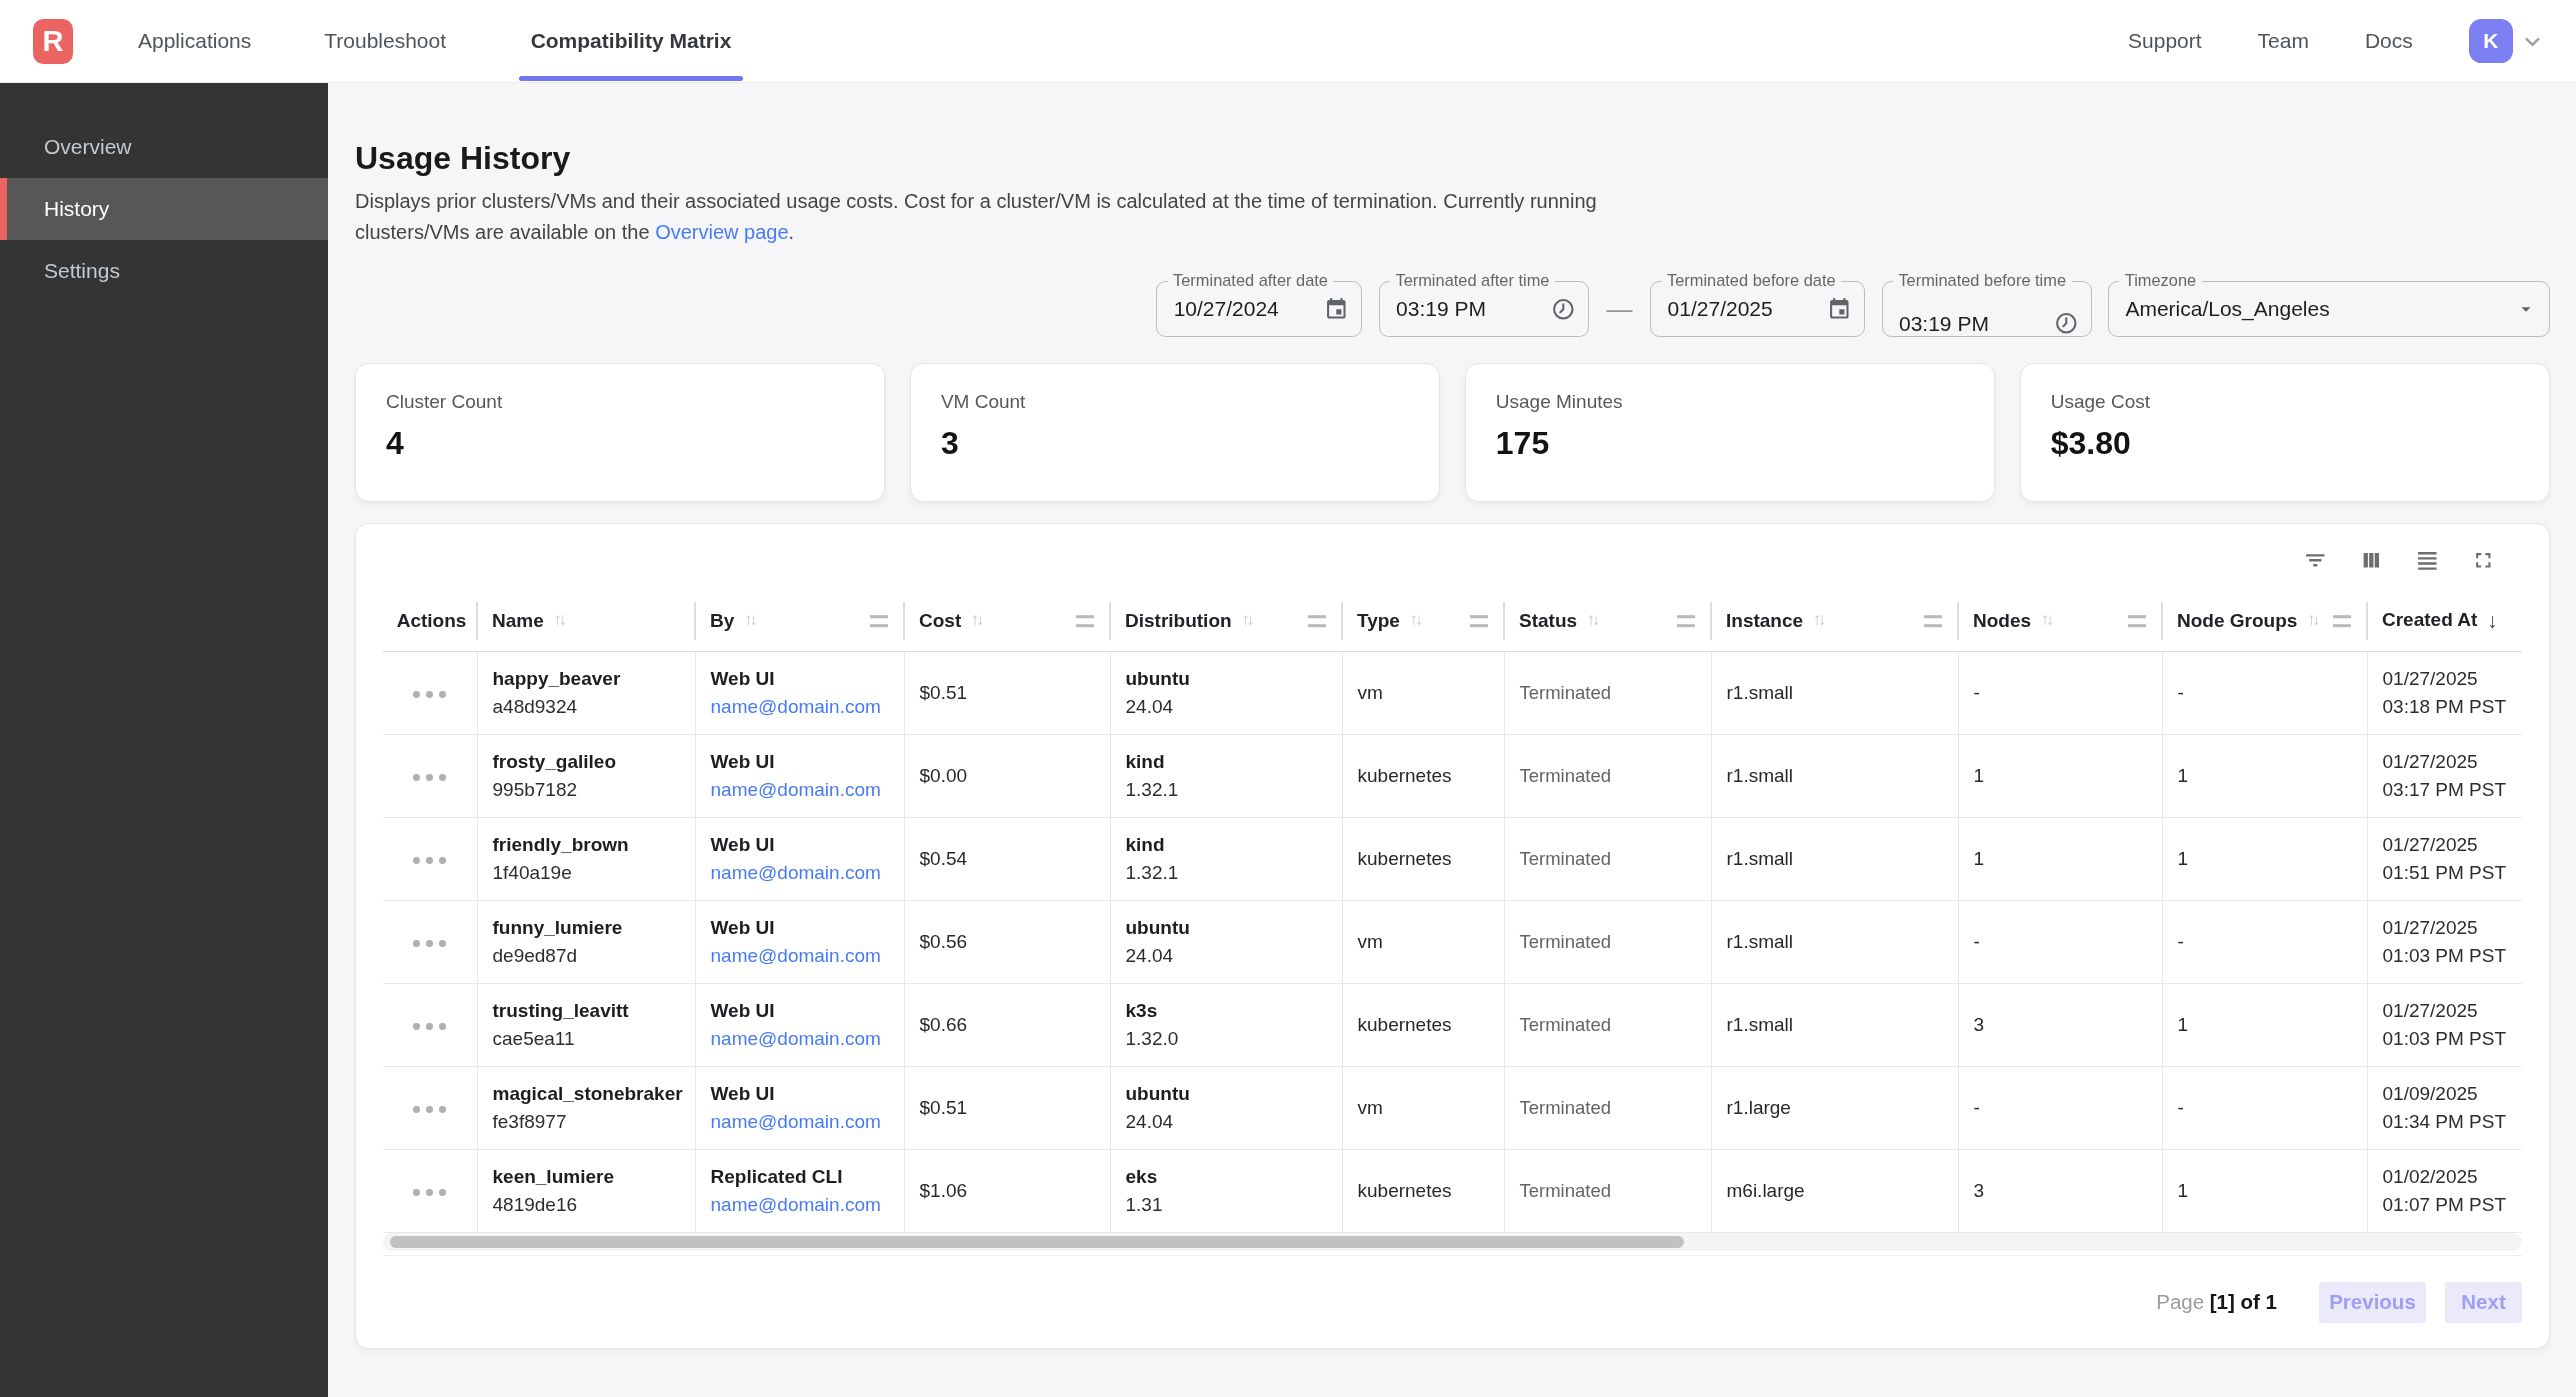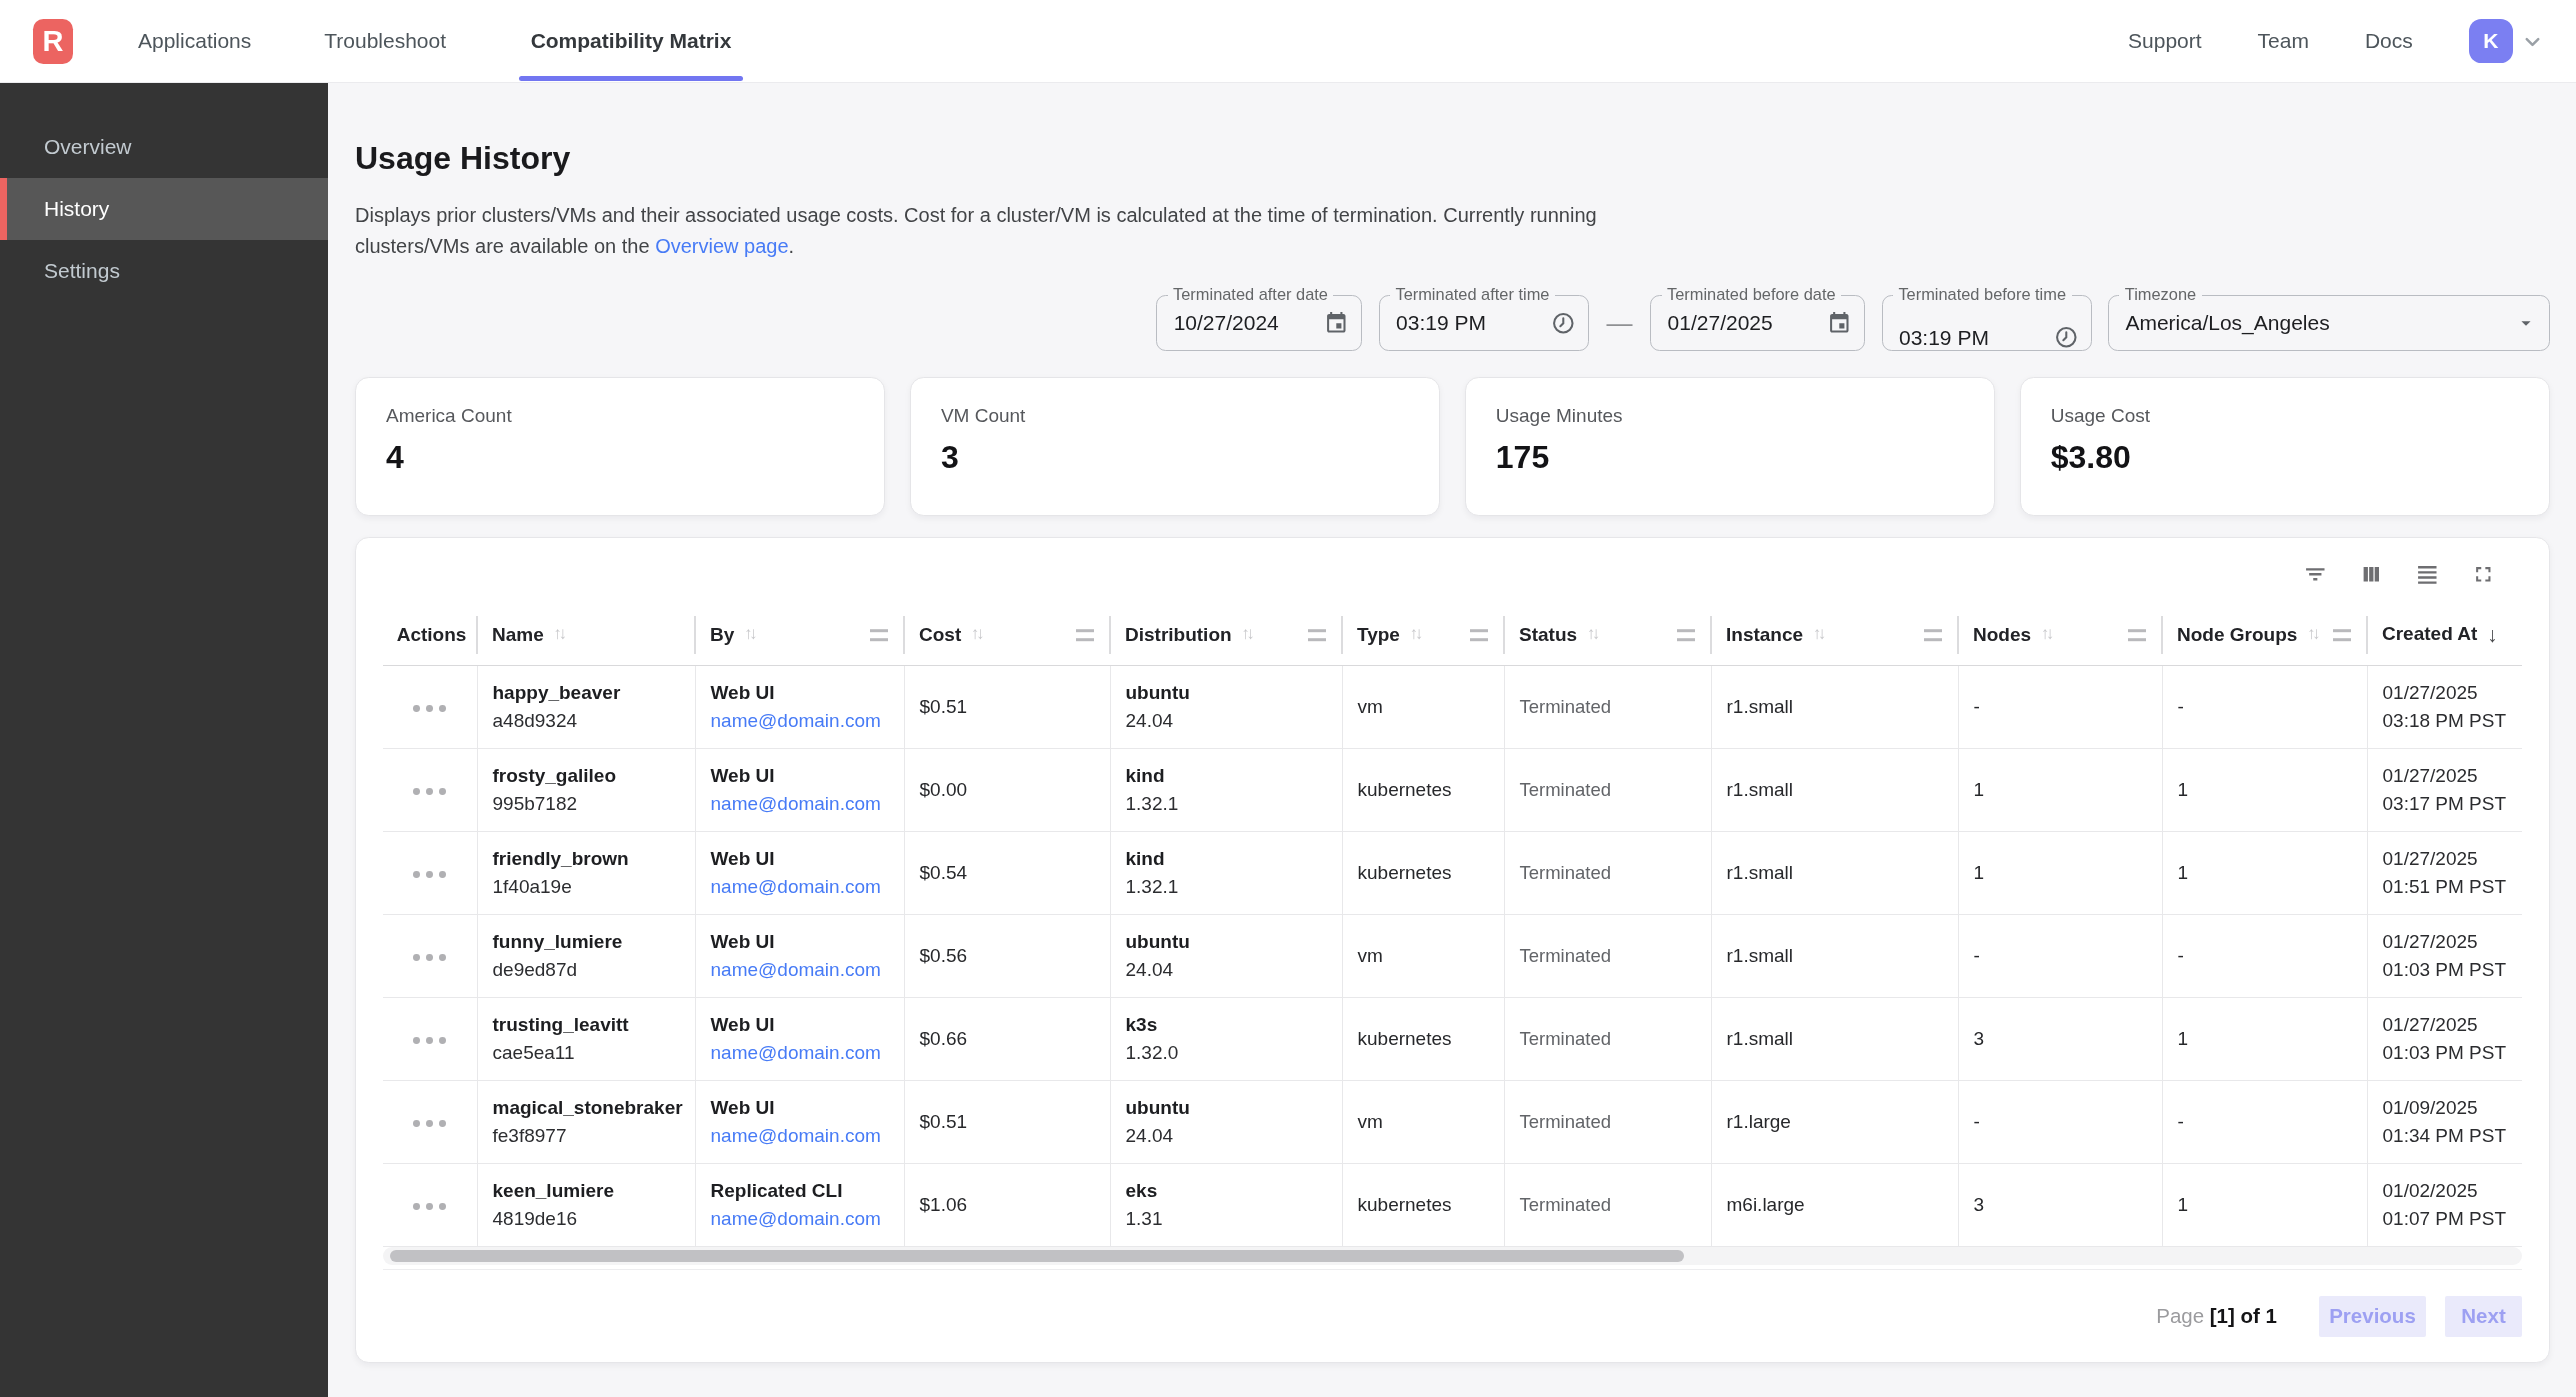--- a/index.html
+++ b/index.html
@@ -53,21 +53,21 @@
     position:absolute; left:0; top:0; bottom:0; width:6.8px;
     background:var(--brand-red,#ee5e55);
   }
 
   
   .main {
     position:absolute; left:328px; top:83px; width:2248px;
     padding:0 26px 0 27px;
   }
   .page-title { margin-top:57px; font-size:32px; font-weight:bold; color:#1a1a1d; }
-  .description { margin-top:23px; font-size:20px; line-height:31px; color:#424447; }
+  .description { margin-top:9px; font-size:20px; line-height:31px; color:#424447; }
   .description a { color:var(--link-blue,#477bf6); text-decoration:none; cursor:pointer; }
 
   
   .filters { margin-top:33px; display:flex; justify-content:flex-end; align-items:center; gap:16.4px; }
   .field {
     position:relative; height:56px; border:1.4px solid #b9bcc2; border-radius:9.6px;
     display:flex; align-items:center; padding:0 12.3px 0 16.4px; background:transparent;
   }
   .field-label {
     position:absolute; top:-11px; left:10.3px; background:#f6f6f8; padding:0 5.5px;
@@ -256,21 +256,21 @@
       <span class="field-icon">
         <svg width="22" height="22" viewBox="0 0 24 24" fill="#5f6368">
             <path d="M7 10l5 5 5-5z"></path>
           </svg>
       </span>
     </div>
   </div>
 
   <div class="stats">
     <div class="stat-card">
-      <div class="stat-label">America Count</div>
+      <div class="stat-label">Cluster Count</div>
       <div class="stat-value">4</div>
     </div>
     <div class="stat-card">
       <div class="stat-label">VM Count</div>
       <div class="stat-value">3</div>
     </div>
     <div class="stat-card">
       <div class="stat-label">Usage Minutes</div>
       <div class="stat-value">175</div>
     </div>

